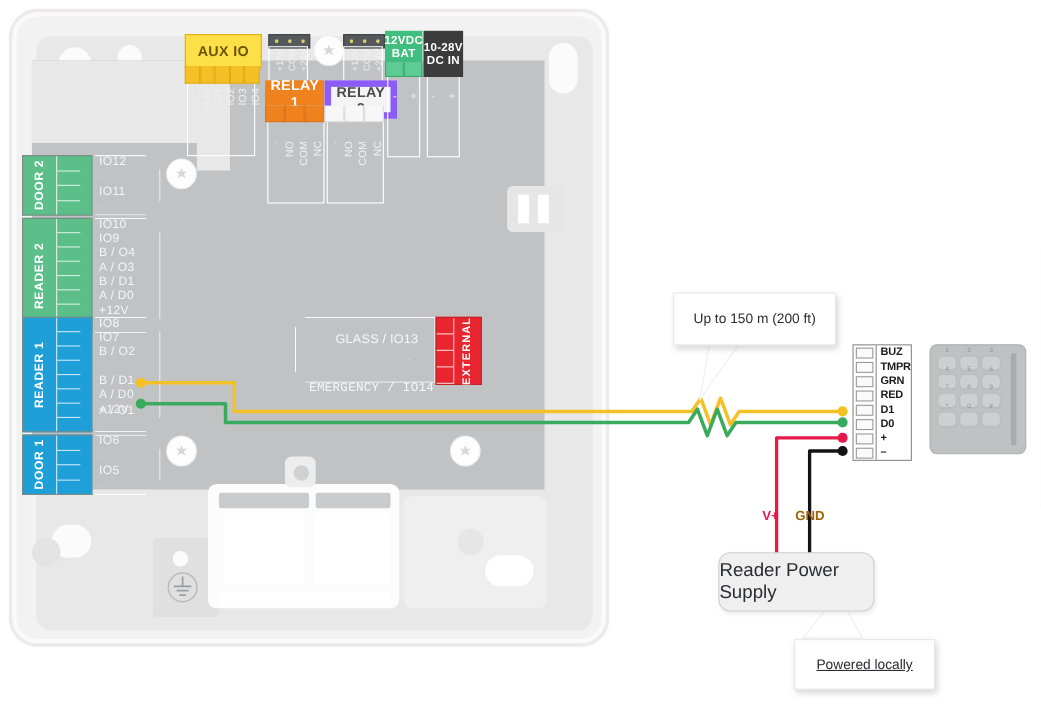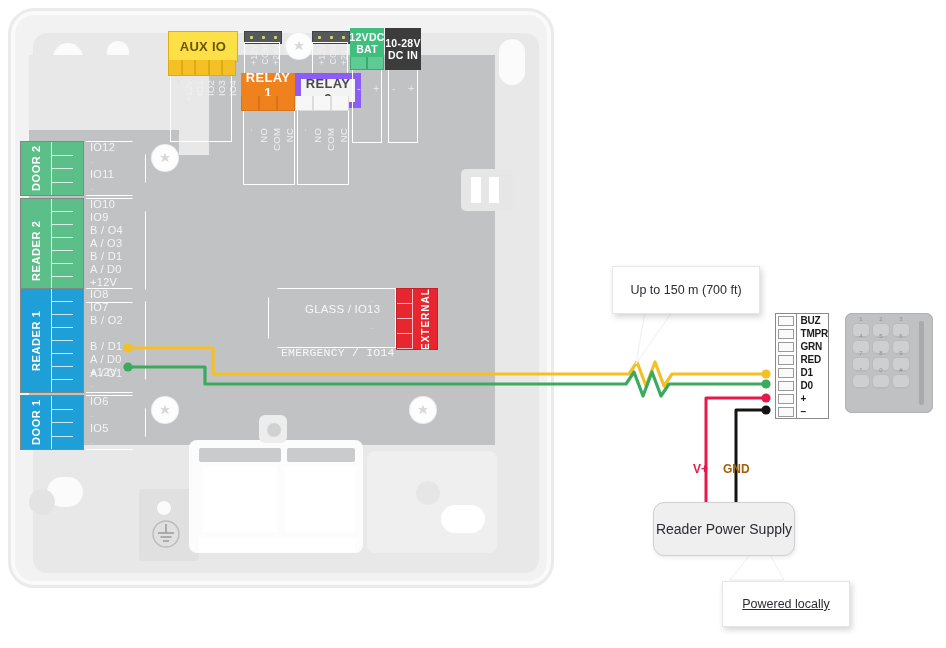--- a/index.html
+++ b/index.html
@@ -113,21 +113,21 @@
   
   .callout{position:absolute;background:#fff;border:1px solid #e6e6e6;
     box-shadow:2px 3px 6px rgba(0,0,0,.17);
     display:flex;align-items:center;justify-content:center;
     font-size:12.5px;color:#2b2b33;}
 
   
   #psu{left:653px;top:502px;width:140px;height:52px;background:#efefef;
     border:1px solid #cfcfcf;border-radius:11px;
     display:flex;align-items:center;justify-content:center;
-    font-size:14px;color:#2b2b33;box-shadow:1px 2px 4px rgba(0,0,0,.08);}
+    font-size:17px;color:#2b2b33;box-shadow:1px 2px 4px rgba(0,0,0,.08);}
   .plbl{position:absolute;font-size:12px;font-weight:700;}
 </style>
 </head>
 <body>
 
 <div class="abs" id="enclosure">
   <div class="abs" id="enclosure-inner"></div>
 
   <div class="abs mhole pill" style="left:42px;top:32px;width:30px;height:50px;"></div>
   <div class="abs mhole" style="left:96px;top:30px;width:22px;height:22px;"></div>
@@ -451,21 +451,21 @@
         <u>#</u>
       </div>
     </div>
   <div id="kpstrip"></div>
 </div>
 
 <svg class="abs" style="left:600px;top:260px;" width="200" height="130">
   <polygon points="45,52 72,52 36,104" fill="#ffffff" stroke="#efefef" stroke-width="1"></polygon>
 </svg>
 <div class="callout" style="left:612px;top:266px;width:146px;height:46px;">
-  <span>Up to 150 m (700 ft)</span>
+  <span>Up to 150 m (200 ft)</span>
 </div>
 
 <svg class="abs" style="left:700px;top:540px;" width="180" height="80">
   <polygon points="62,0 84,40 30,40" fill="#ffffff" stroke="#efefef" stroke-width="1"></polygon>
 </svg>
 <div class="callout" style="left:722px;top:581px;width:126px;height:44px;text-decoration:underline;">
   <span>Powered locally</span>
 </div>
 
 <div class="abs plbl" style="left:693px;top:462px;color:#e5194a;">V+</div>

